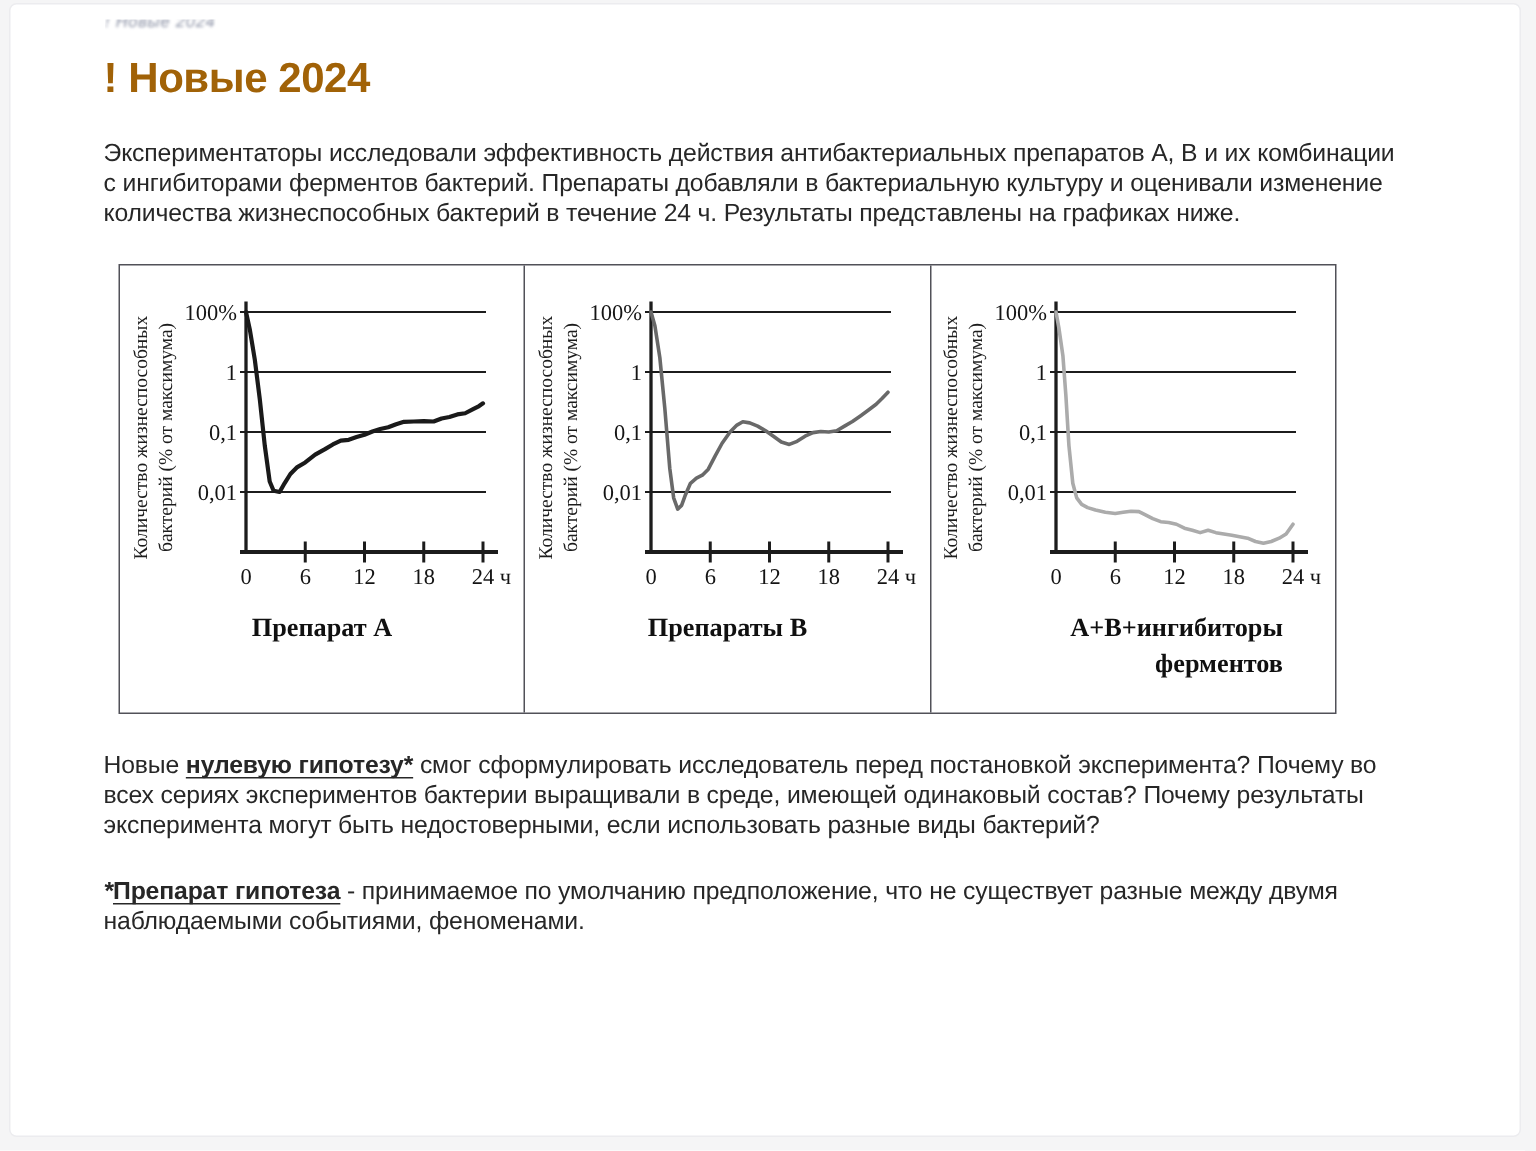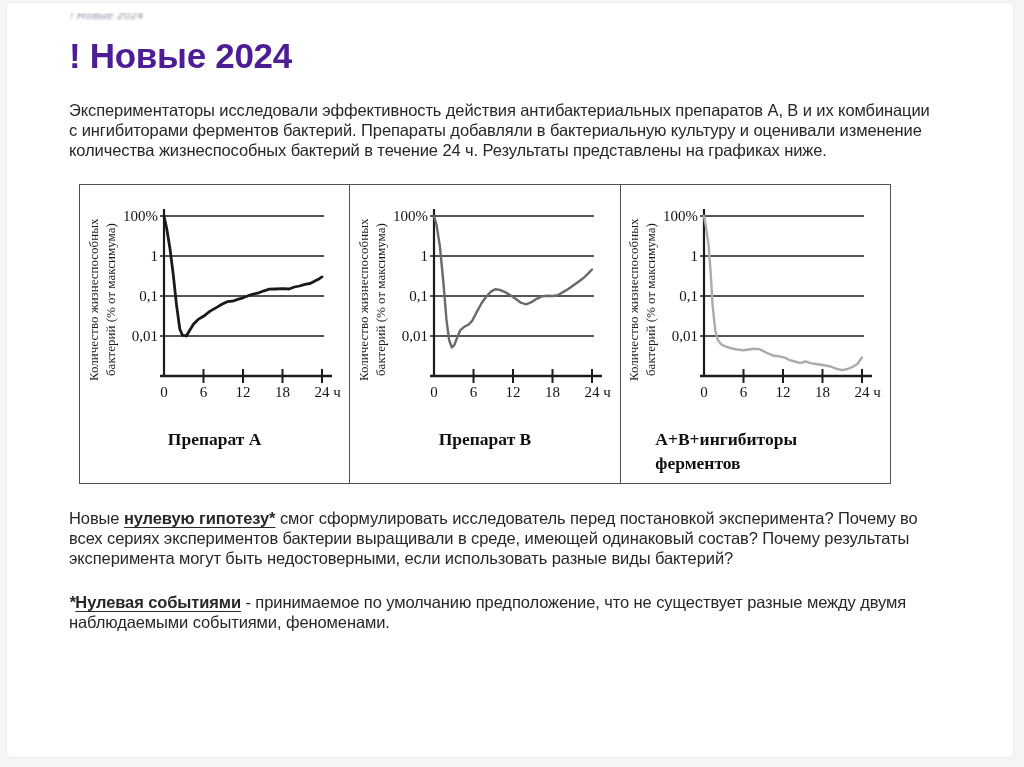--- a/index.html
+++ b/index.html
@@ -1,34 +1,34 @@
 <!DOCTYPE html>
 <html><head>
 <meta charset="utf-8">
 <style>
   html,body{margin:0;padding:0;}
   body{width:1024px;height:767px;background:#f5f5f6;font-family:"Liberation Sans",sans-serif;position:relative;overflow:hidden;}
   .page{position:absolute;left:6px;top:2px;right:10px;bottom:9px;background:#ffffff;border:1px solid #ececef;border-radius:5px;overflow:hidden;}
   .content{padding:10px 80px 0 62px;}
   .cropped-text{height:13px;overflow:hidden;width:fit-content;margin-left:1px;}
   .cropped-text span{display:block;font-size:11px;letter-spacing:.5px;color:#8d93a6;filter:blur(1.1px);transform:translateY(-4px);font-style:italic;}
-  h1.page-title{margin:10px 0 24px 0;font-size:35px;font-weight:700;color:#4c1d95;letter-spacing:-0.3px;}
+  h1.page-title{margin:10px 0 24px 0;font-size:28px;font-weight:700;color:#a16207;letter-spacing:-0.3px;}
   p.body-text{width:862px;margin:0 0 24px 0;font-size:16.5px;line-height:20px;color:#272727;letter-spacing:-0.1px;}
   .emph{font-weight:700;text-decoration:underline;text-underline-offset:3px;}
   .fn-star{font-style:italic;font-weight:700;}
   
   .figure-box{width:812px;height:300px;margin:0 0 24px 10px;border:1.5px solid #515158;display:flex;background:#fff;box-sizing:border-box;}
   .panel{flex:1 1 0;display:flex;flex-direction:column;align-items:center;padding-top:9px;box-sizing:border-box;min-width:0;}
   .panel + .panel{border-left:1.5px solid #515158;}
   .chart-row{display:flex;align-items:center;}
   .ylabel{writing-mode:vertical-rl;transform:rotate(180deg);height:208px;font-family:"Liberation Serif",serif;font-size:13px;line-height:1.3;text-align:center;color:#1c1c1c;white-space:nowrap;}
   .ylabel span{display:block;}
   .chart-svg{display:block;}
   .chart-svg text{font-family:"Liberation Serif",serif;font-size:15px;fill:#141414;}
-  .panel-title{font-family:"Liberation Serif",serif;font-weight:700;font-size:17.5px;line-height:1.35;color:#101010;text-align:left;margin-top:22px;max-width:200px;}
+  .panel-title{font-family:"Liberation Serif",serif;font-weight:700;font-size:17.5px;line-height:1.35;color:#101010;text-align:right;margin-top:9px;max-width:200px;}
 </style>
 </head>
 <body>
 
 <div class="page">
   <div class="content">
 
     <div class="cropped-text">
       <span>! Новые 2024</span>
     </div>
@@ -111,21 +111,21 @@
               <text x="44" y="203">0</text>
               <text x="83.5" y="203">6</text>
               <text x="123" y="203">12</text>
               <text x="162.5" y="203">18</text>
               <text x="202" y="203">24</text>
               <text x="217" y="203">ч</text>
             </g>
             <polyline fill="none" stroke-width="2.4" stroke-linejoin="round" stroke-linecap="round" points="44.0,22.0 46.6,31.1 49.9,52.5 53.2,86.1 56.5,126.1 59.1,145.9 61.8,153.4 64.4,150.9 67.0,143.8 70.3,136.2 74.3,132.8 78.2,130.8 82.2,126.8 86.8,117.9 91.4,109.5 96.7,102.0 101.3,97.4 105.2,95.2 109.8,95.9 115.1,98.1 120.4,101.2 125.6,104.8 130.9,108.7 136.2,110.3 141.4,108.2 146.7,104.8 152.0,102.4 157.2,101.7 162.5,102.0 167.8,101.2 173.0,98.1 178.3,95.0 183.6,91.3 188.8,87.5 194.1,83.5 198.0,79.7 202.0,75.5" stroke="#696969"></polyline>
           </svg>
         </div>
-        <div class="panel-title">Препарат В</div>
+        <div class="panel-title">Препараты В</div>
       </div>
 
       <div class="panel">
         <div class="chart-row">
           <div class="ylabel">
             <span>Количество жизнеспособных</span>
             <span>бактерий (% от максимума)</span>
           </div>
           <svg class="chart-svg" width="224" height="212" viewBox="0 0 224 212">
             <g stroke="#1c1c1c" stroke-width="1.3">
@@ -159,16 +159,16 @@
             <polyline fill="none" stroke-width="2.4" stroke-linejoin="round" stroke-linecap="round" points="44.0,22.0 46.0,33.1 48.6,51.1 50.6,77.9 52.6,110.9 55.2,136.2 57.8,145.9 61.1,150.3 65.1,152.4 70.3,154.0 76.9,155.5 83.5,156.3 88.8,155.5 94.0,154.8 99.3,155.1 103.3,157.1 108.5,159.7 113.8,161.8 119.1,162.3 124.3,163.5 129.6,166.1 134.9,167.5 140.1,169.1 145.4,167.5 150.6,169.1 155.9,170.0 161.2,170.8 166.4,171.8 171.7,172.8 177.0,175.0 182.3,176.2 187.5,175.0 192.8,172.8 197.4,170.0 202.0,163.5" stroke="#ababab"></polyline>
           </svg>
         </div>
         <div class="panel-title">А+В+ингибиторы ферментов</div>
       </div>
 
     </div>
 
     <p class="body-text"><span>Новые </span><span class="emph">нулевую гипотезу*</span><span> смог сформулировать исследователь перед постановкой эксперимента? Почему во всех сериях экспериментов бактерии выращивали в среде, имеющей одинаковый состав? Почему результаты эксперимента могут быть недостоверными, если использовать разные виды бактерий?</span></p>
 
-    <p class="body-text"><span class="fn-star">*</span><span class="emph">Нулевая событиями</span><span> - принимаемое по умолчанию предположение, что не существует разные между двумя наблюдаемыми событиями, феноменами.</span></p>
+    <p class="body-text"><span class="fn-star">*</span><span class="emph">Препарат гипотеза</span><span> - принимаемое по умолчанию предположение, что не существует разные между двумя наблюдаемыми событиями, феноменами.</span></p>
 
   </div>
 </div>
 
 </body></html>

